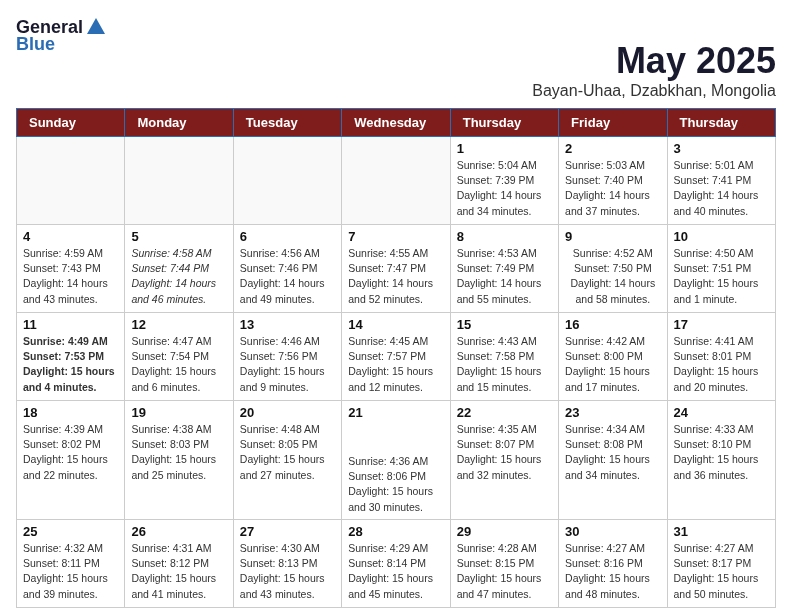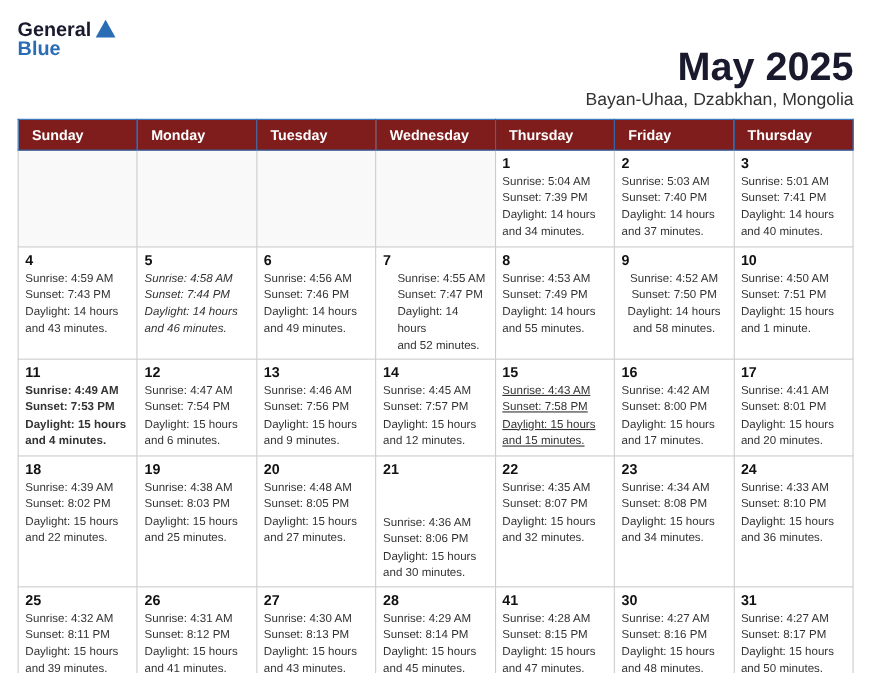--- a/index.html
+++ b/index.html
@@ -151,21 +151,21 @@
         </td>
         <td>
           <div class="day-number">6</div>
           <div class="day-info" style="white-space: pre-line;">Sunrise: 4:56 AM
 Sunset: 7:46 PM
 Daylight: 14 hours
 and 49 minutes.</div>
         </td>
         <td>
           <div class="day-number">7</div>
-          <div class="day-info" style="white-space: pre-line; margin-left: 13px;">Sunrise: 4:55 AM
+          <div class="day-info" style="white-space: pre-line;">Sunrise: 4:55 AM
 Sunset: 7:47 PM
 Daylight: 14 hours
 and 52 minutes.</div>
         </td>
         <td>
           <div class="day-number">8</div>
           <div class="day-info" style="white-space: pre-line;">Sunrise: 4:53 AM
 Sunset: 7:49 PM
 Daylight: 14 hours
 and 55 minutes.</div>
@@ -209,21 +209,21 @@
         </td>
         <td>
           <div class="day-number">14</div>
           <div class="day-info" style="white-space: pre-line;">Sunrise: 4:45 AM
 Sunset: 7:57 PM
 Daylight: 15 hours
 and 12 minutes.</div>
         </td>
         <td>
           <div class="day-number">15</div>
-          <div class="day-info" style="white-space: pre-line; text-decoration: underline;">Sunrise: 4:43 AM
+          <div class="day-info" style="white-space: pre-line;">Sunrise: 4:43 AM
 Sunset: 7:58 PM
 Daylight: 15 hours
 and 15 minutes.</div>
         </td>
         <td>
           <div class="day-number">16</div>
           <div class="day-info" style="white-space: pre-line;">Sunrise: 4:42 AM
 Sunset: 8:00 PM
 Daylight: 15 hours
 and 17 minutes.</div>
@@ -310,21 +310,21 @@
 and 43 minutes.</div>
         </td>
         <td>
           <div class="day-number">28</div>
           <div class="day-info" style="white-space: pre-line;">Sunrise: 4:29 AM
 Sunset: 8:14 PM
 Daylight: 15 hours
 and 45 minutes.</div>
         </td>
         <td>
-          <div class="day-number">41</div>
+          <div class="day-number">29</div>
           <div class="day-info" style="white-space: pre-line;">Sunrise: 4:28 AM
 Sunset: 8:15 PM
 Daylight: 15 hours
 and 47 minutes.</div>
         </td>
         <td>
           <div class="day-number">30</div>
           <div class="day-info" style="white-space: pre-line;">Sunrise: 4:27 AM
 Sunset: 8:16 PM
 Daylight: 15 hours

